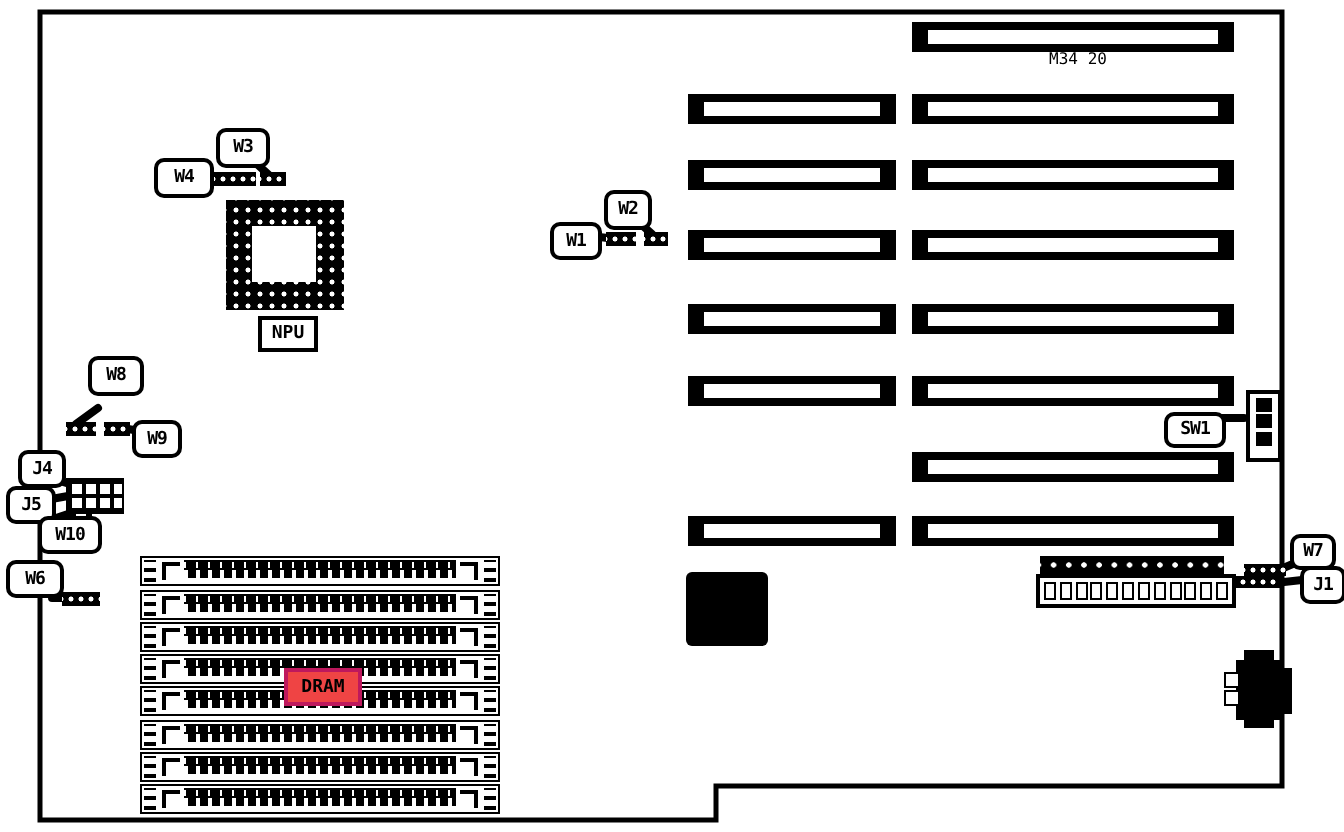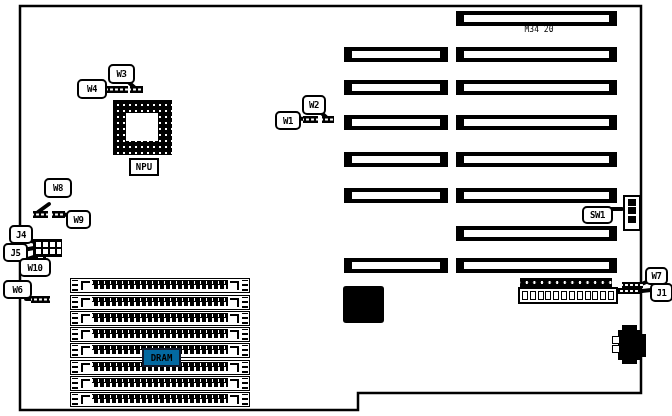--- a/index.html
+++ b/index.html
@@ -33,22 +33,22 @@
        background-image:radial-gradient(circle,#fff 1.1px,rgba(0,0,0,0) 1.4px);
        background-size:6px 6px;background-position:2px 2px;}
   #npu .cavity{position:absolute;left:13px;top:13px;width:32px;height:28px;background:#fff;}
   #npu .tag{position:absolute;left:16px;top:16px;width:26px;height:14px;border:2px solid #000;background:#fff;
             font:bold 9px "DejaVu Sans Mono",monospace;display:flex;align-items:center;justify-content:center;margin-top:42px;}
   #cpu{left:186px;top:108px;width:41px;height:41px;background:#000;outline:3px dashed #000;outline-offset:1px;}
   #cpu .tag{position:absolute;left:7px;top:13px;width:27px;height:14px;border:1px solid #000;background:#fff;
             font:bold 9px "DejaVu Sans Mono",monospace;display:flex;align-items:center;justify-content:center;}
   #bigchip{left:343px;top:286px;width:41px;height:37px;background:#000;border-radius:3px;}
   
-  #dram-tag{left:142px;top:334px;width:35px;height:15px;border:2px solid #0f172a;background:#0369a1;z-index:4;
-            font:bold 9px "DejaVu Sans Mono",monospace;display:flex;align-items:center;justify-content:center;margin-top:14px;}
+  #dram-tag{left:142px;top:334px;width:35px;height:15px;border:2px solid #be185d;background:#ef4444;z-index:4;
+            font:bold 9px "DejaVu Sans Mono",monospace;display:flex;align-items:center;justify-content:center;}
   
   #partnum{left:514px;top:25px;width:50px;height:12px;font:8px "DejaVu Sans Mono",monospace;text-align:center;z-index:2;}
   
   #hdr-grid{left:33px;top:239px;width:27px;height:16px;border:1px solid #000;background:#fff;
     background-image:repeating-linear-gradient(90deg,#000 0 2px,rgba(0,0,0,0) 2px 7px),
                      repeating-linear-gradient(0deg,#000 0 2px,rgba(0,0,0,0) 2px 7px);}
   #hdr-sub{left:35px;top:255px;width:11px;height:12px;background:#000;}
   #hdr-sub i{position:absolute;left:3px;width:5px;height:3px;background:#fff;}
   #hdr-sub i.a{top:2px}#hdr-sub i.b{top:7px}
   

